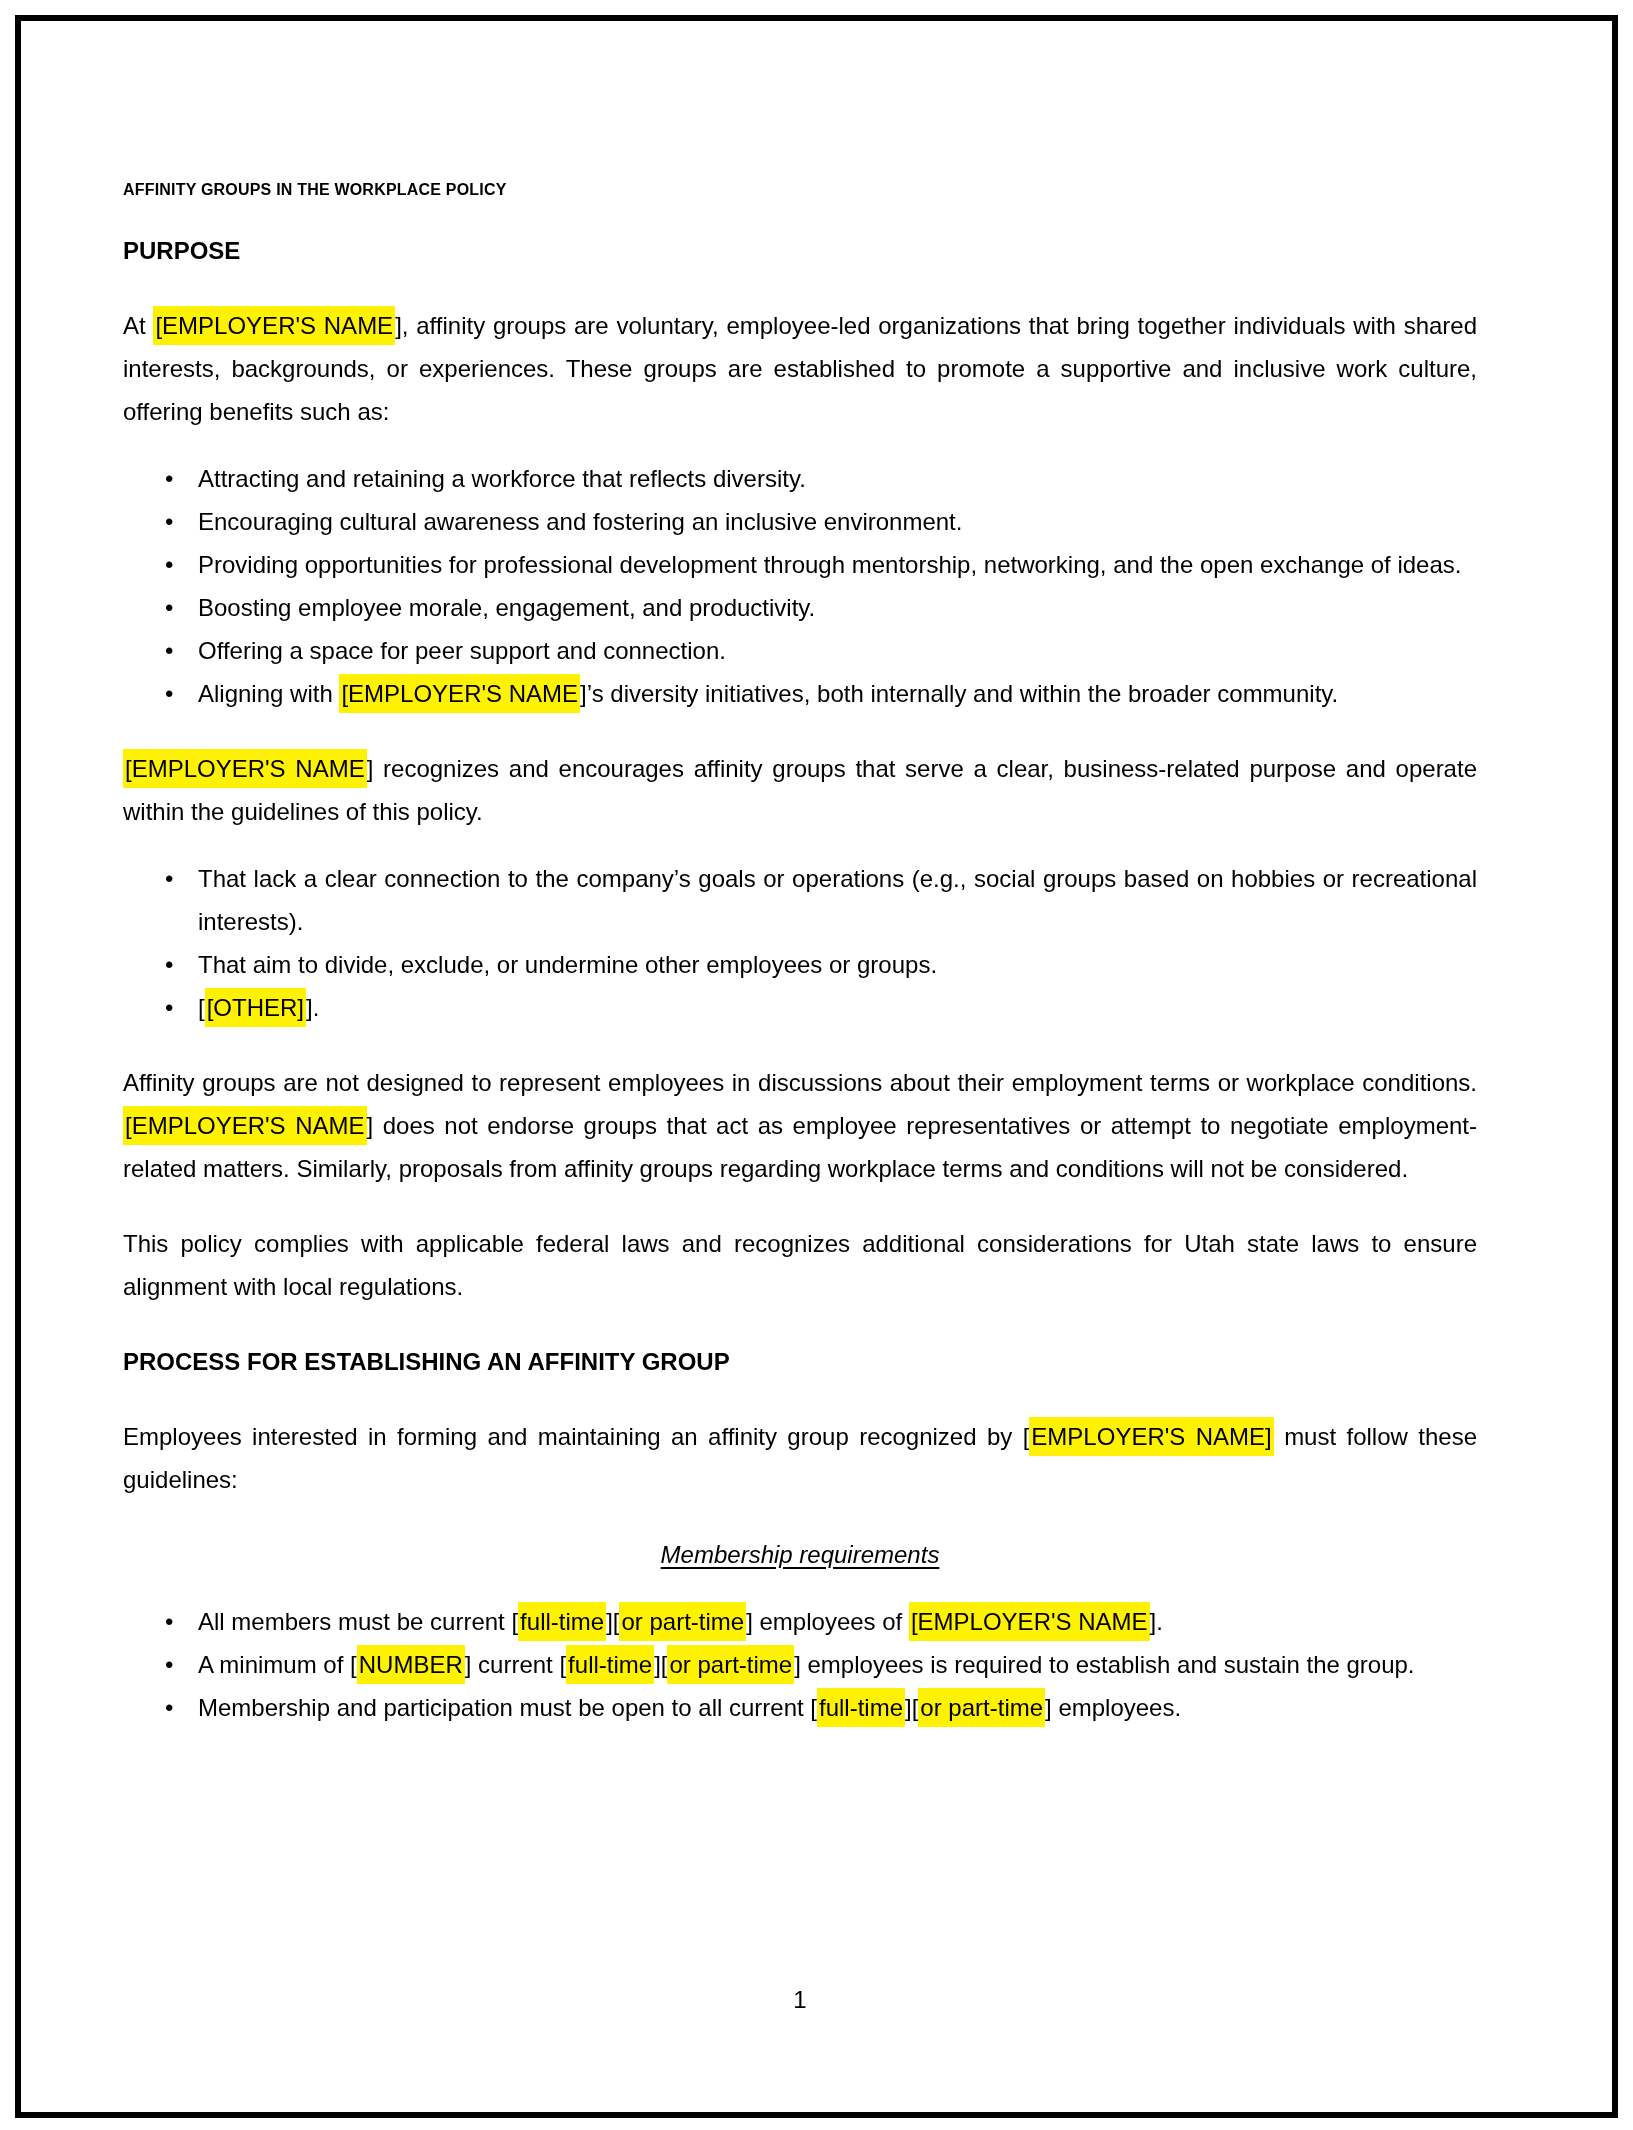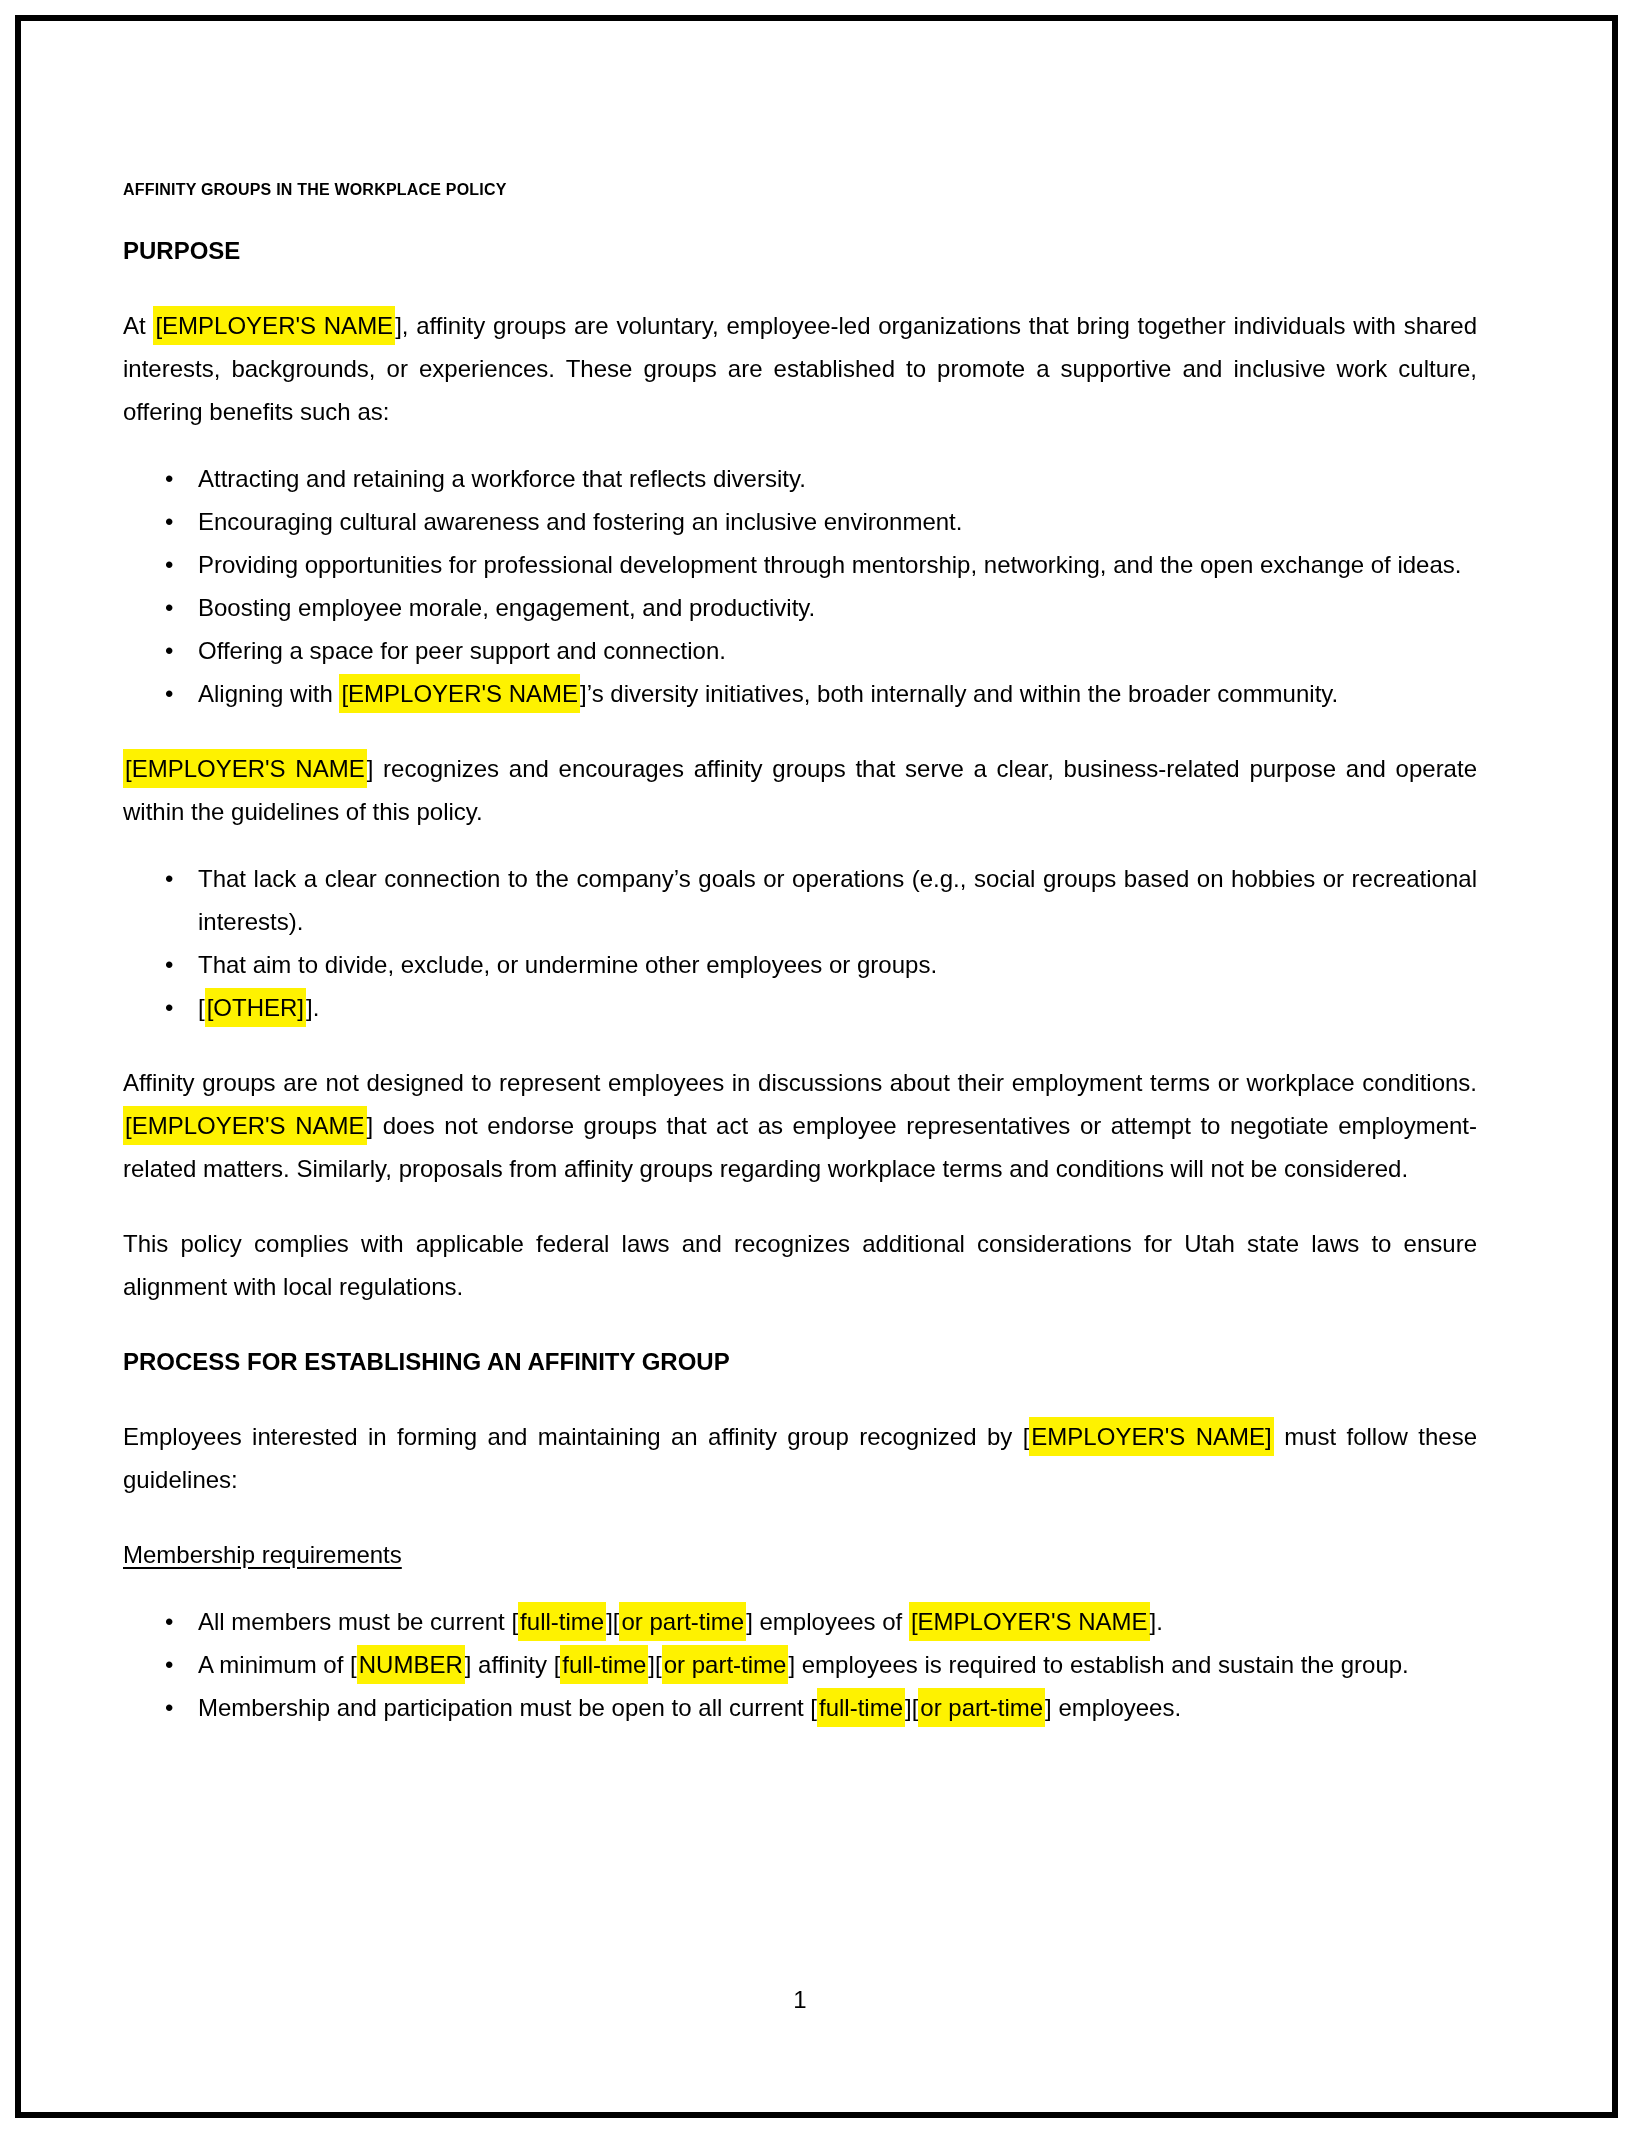--- a/index.html
+++ b/index.html
@@ -35,21 +35,22 @@
   }
   .heading {
     font-weight: bold;
     text-align: left;
   }
   .mt { margin-top: 32px; }
   .mt-lg { margin-top: 18px; }
   .subheading {
     text-decoration: underline;
     text-underline-offset: 4px;
-    text-align: left;
+    text-align: center;
+    font-style: italic;
   }
   ul.bullets {
     margin: 24px 0 0 0;
     padding: 0;
     list-style: none;
   }
   ul.bullets li {
     position: relative;
     padding-left: 75px;
     text-align: justify;
@@ -109,19 +110,19 @@
   <p class="mt" style="margin-bottom:0">This policy complies with applicable federal laws and recognizes additional considerations for Utah state laws to ensure alignment with local regulations.</p>
 
   <div class="heading mt">PROCESS FOR ESTABLISHING AN AFFINITY GROUP</div>
 
   <p class="mt" style="margin-bottom:0"><span>Employees interested in forming and maintaining an affinity group recognized by [</span><span class="hl">EMPLOYER'S NAME]</span><span> must follow these guidelines:</span></p>
 
   <div class="subheading mt">Membership requirements</div>
 
   <ul class="bullets">
     <li><span>All members must be current [</span><span class="hl">full-time</span><span>][</span><span class="hl">or part-time</span><span>] employees of </span><span class="hl">[EMPLOYER'S NAME</span><span>].</span></li>
-    <li><span>A minimum of [</span><span class="hl">NUMBER</span><span>] affinity [</span><span class="hl">full-time</span><span>][</span><span class="hl">or part-time</span><span>] employees is required to establish and sustain the group.</span></li>
+    <li><span>A minimum of [</span><span class="hl">NUMBER</span><span>] current [</span><span class="hl">full-time</span><span>][</span><span class="hl">or part-time</span><span>] employees is required to establish and sustain the group.</span></li>
     <li><span>Membership and participation must be open to all current [</span><span class="hl">full-time</span><span>][</span><span class="hl">or part-time</span><span>] employees.</span></li>
   </ul>
 
 </div>
 
 <div class="footer">1</div>
 
 </body></html>

